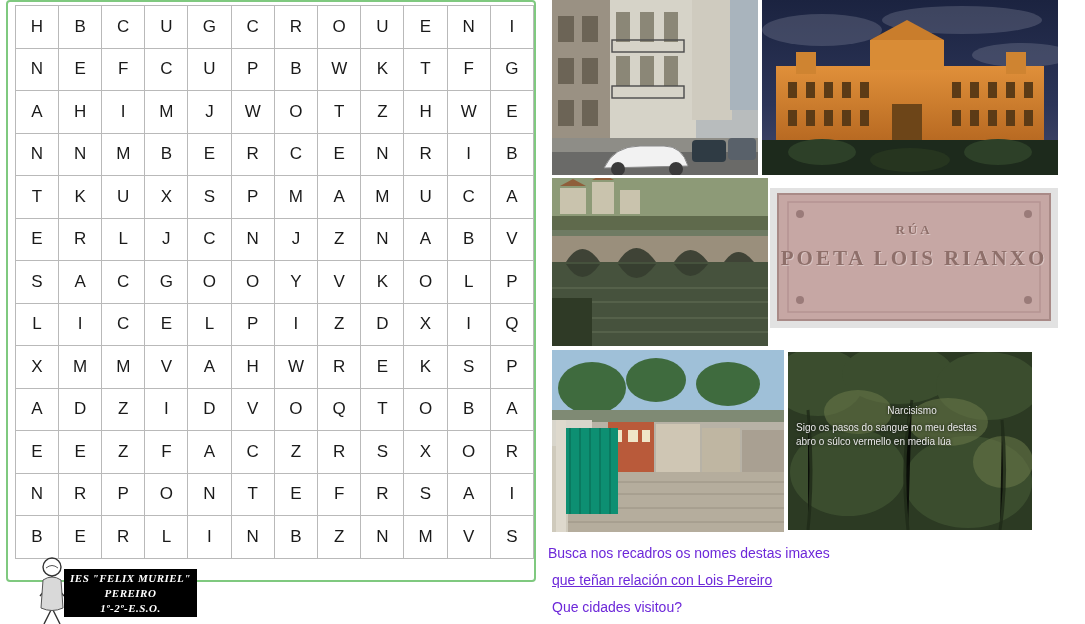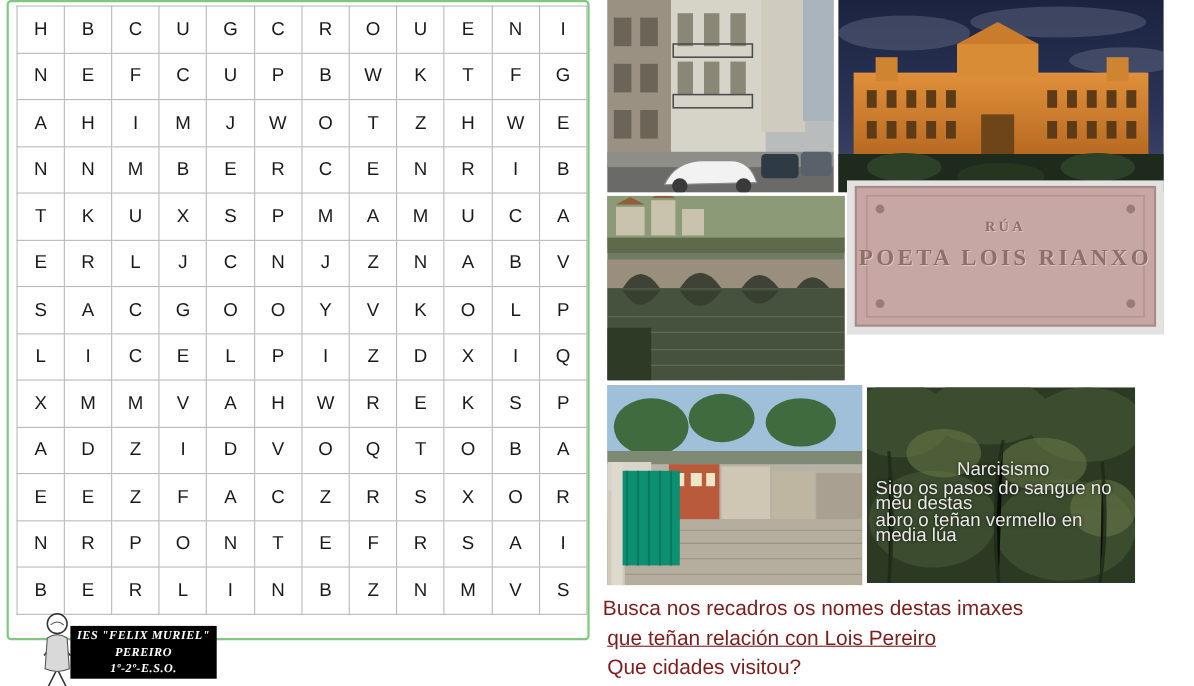--- a/index.html
+++ b/index.html
@@ -89,53 +89,52 @@
     background: #cfcfcf;
   }
 
   
   #photo-street-balconies { left: 4px;  top: 0px;   width: 206px; height: 175px; }
   
   #photo-monument-night   { left: 214px; top: 0px;   width: 296px; height: 175px; }
   
   #photo-roman-bridge     { left: 4px;  top: 178px; width: 216px; height: 168px; }
   
-  #photo-street-plaque    { left: 222px; top: 164px; width: 288px; height: 140px; }
+  #photo-street-plaque    { left: 222px; top: 188px; width: 288px; height: 140px; }
   
   #photo-street-bus       { left: 4px;  top: 350px; width: 232px; height: 182px; }
   
   #photo-poem-forest      { left: 240px; top: 352px; width: 244px; height: 178px; }
 
   
   #caption {
     position: absolute;
     left: 548px;
     top: 540px;
     width: 520px;
     font-family: "Liberation Sans", sans-serif;
-    font-size: 19px;
-    color: #7f1d1d;
+    font-size: 14px;
+    color: #6d28d9;
     line-height: 27px;
   }
   #caption div { white-space: nowrap; }
   #caption .l2 { padding-left: 4px; text-decoration: underline; }
   #caption .l3 { padding-left: 4px; }
 
   
   .poem {
     position: absolute;
     left: 8px;
     top: 52px;
     width: 232px;
     color: #e9e9e9;
     font-family: "Liberation Sans", sans-serif;
-    font-size: 17px;
+    font-size: 10px;
     line-height: 14.5px;
     text-shadow: 0 0 3px rgba(0,0,0,.85);
-    margin-top: 16px;
   }
   .poem .author {
     display: block;
     text-align: center;
     margin-bottom: 2px;
   }
   .plaque-text {
     position: absolute;
     width: 100%;
     text-align: center;
@@ -550,21 +549,21 @@
       </g>
       <g stroke="#1f2a18" stroke-width="3" opacity=".8">
         <path d="M20 178 q6 -60 0 -120"></path>
         <path d="M120 178 q-8 -70 4 -130"></path>
         <path d="M212 178 q8 -50 2 -110"></path>
       </g>
     </svg>
     <div class="poem">
       <span class="author">Narcisismo</span>
       <div>Sigo os pasos do sangue no meu destas</div>
-      <div>abro o teñan vermello en media lúa</div>
+      <div>abro o súlco vermello en media lúa</div>
     </div>
   </div>
 </div>
 
 <div id="caption">
   <div class="l1">Busca nos recadros os nomes destas imaxes</div>
   <div class="l2">que teñan relación con Lois Pereiro</div>
   <div class="l3">Que cidades visitou?</div>
 </div>
 

